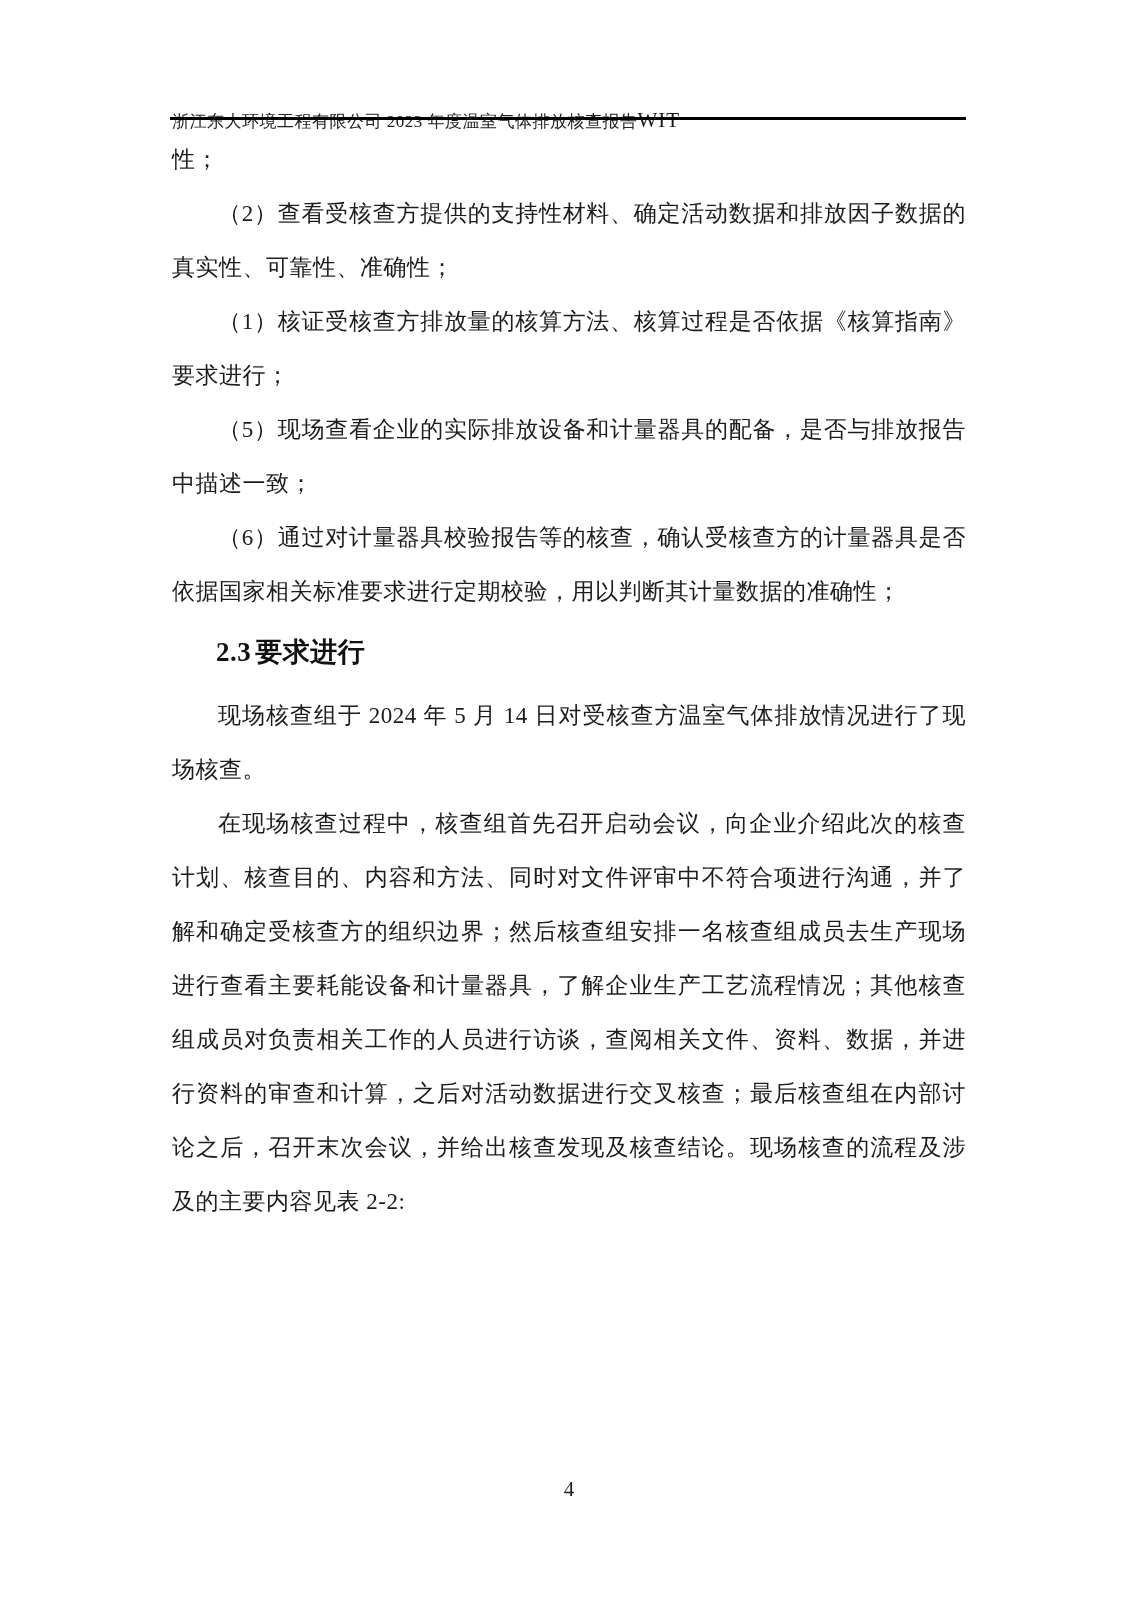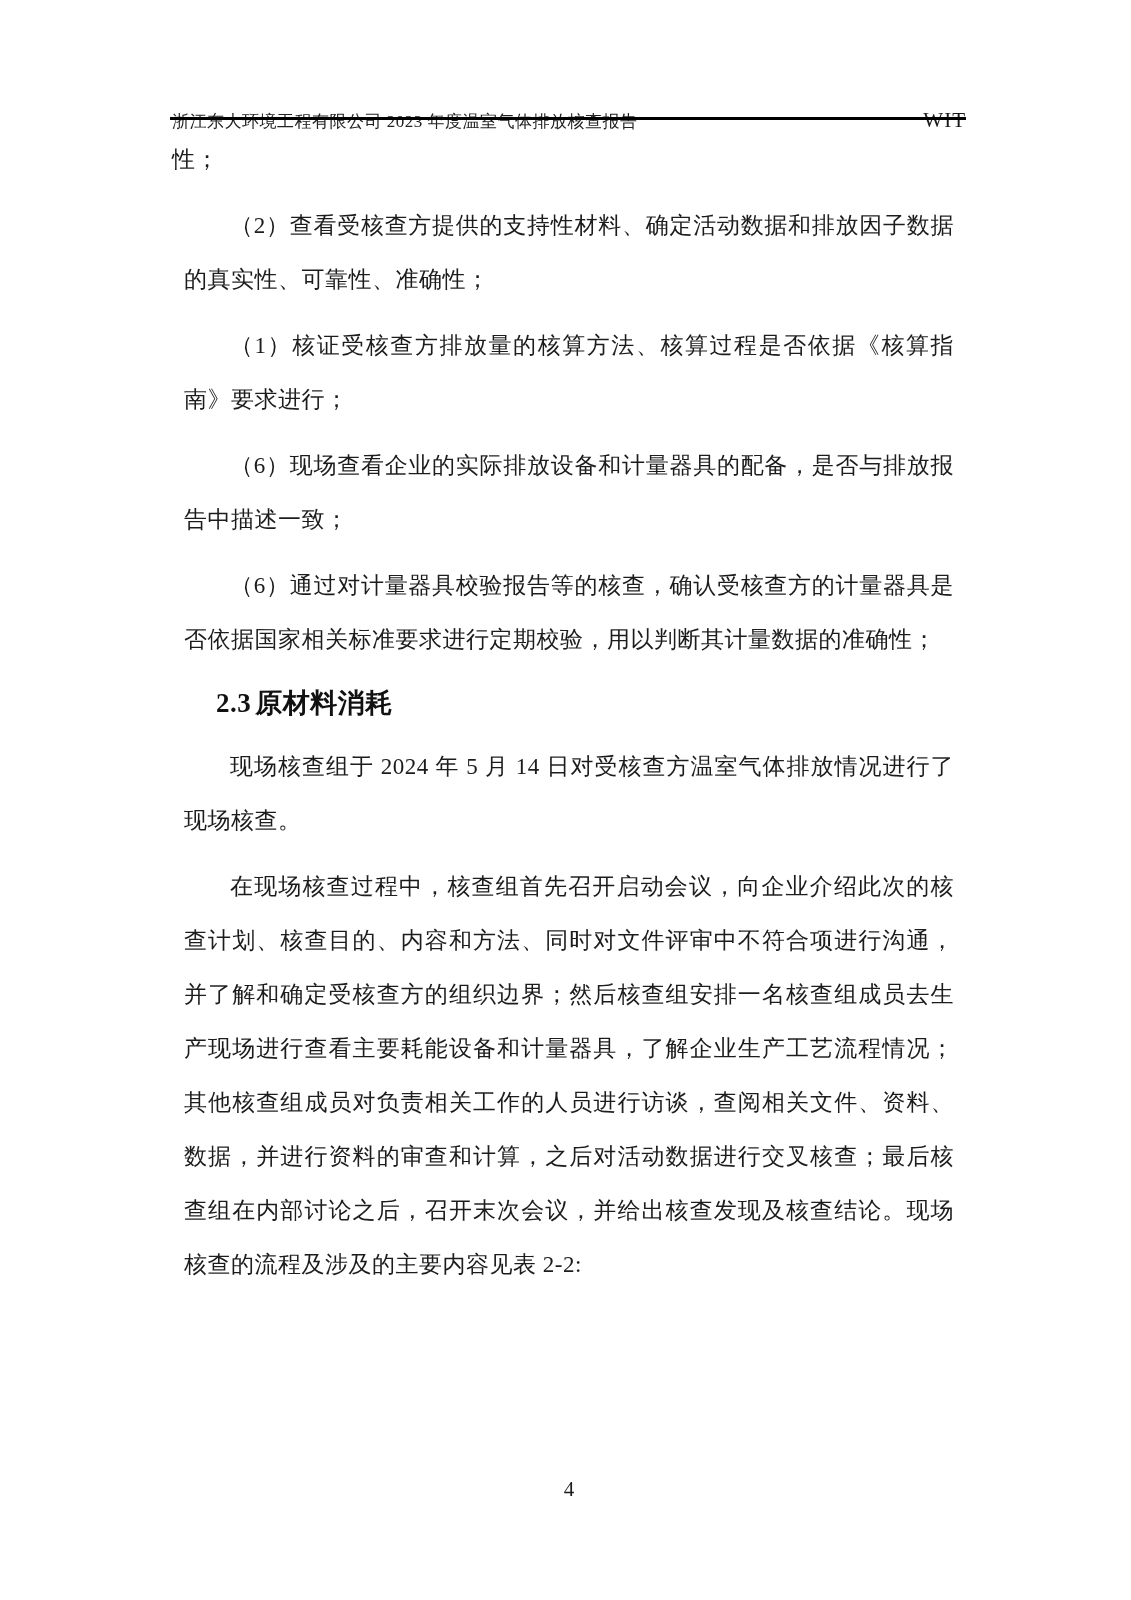--- a/index.html
+++ b/index.html
@@ -15,21 +15,21 @@
     font-family: "Liberation Serif", "DejaVu Serif", serif;
     color: #1c1c1c;
     overflow: hidden;
   }
   .header {
     position: absolute;
     left: 172px;
     top: 80px;
     width: 794px;
     display: flex;
-    justify-content: space-between;
+    justify-content: flex-start;
     align-items: baseline;
     font-family: Liberation Serif, serif;
   }
   .header-title {
     font-size: 17px;
     letter-spacing: 0.5px;
     color: #222222;
     white-space: nowrap;
   }
   .header-brand {
@@ -52,21 +52,21 @@
     top: 133px;
     width: 794px;
     font-size: 23px;
     line-height: 54px;
     text-align: justify;
     text-justify: inter-ideograph;
     text-align-last: left;
     letter-spacing: 0.5px;
   }
   .para {
-    margin: 12px;
+    margin: 0;
     text-indent: 2em;
   }
   .para-continuation {
     margin: 0;
     text-indent: 0;
   }
   .section-heading {
     margin: 9px 0 13px 0;
     padding-left: 44px;
     font-size: 27px;
@@ -102,27 +102,27 @@
 
   <div class="content">
 
     <p class="para-continuation">性；</p>
 
     <p class="para">（2）查看受核查方提供的支持性材料、确定活动数据和排放因子数据的真实性、可靠性、准确性；</p>
 
 
     <p class="para">（1）核证受核查方排放量的核算方法、核算过程是否依据《核算指南》要求进行；</p>
 
-    <p class="para">（6）现场查看企业的实际排放设备和计量器具的配备，是否与排放报告中描述一致；</p>
+    <p class="para">（5）现场查看企业的实际排放设备和计量器具的配备，是否与排放报告中描述一致；</p>
 
     <p class="para">（6）通过对计量器具校验报告等的核查，确认受核查方的计量器具是否依据国家相关标准要求进行定期校验，用以判断其计量数据的准确性；</p>
 
 
     <h2 class="section-heading">
-      <span class="heading-number">2.3</span><span>原材料消耗</span>
+      <span class="heading-number">2.3</span><span>要求进行</span>
     </h2>
 
     <p class="para">现场核查组于 2024 年 5 月 14 日对受核查方温室气体排放情况进行了现场核查。</p>
 
     <p class="para">在现场核查过程中，核查组首先召开启动会议，向企业介绍此次的核查计划、核查目的、内容和方法、同时对文件评审中不符合项进行沟通，并了解和确定受核查方的组织边界；然后核查组安排一名核查组成员去生产现场进行查看主要耗能设备和计量器具，了解企业生产工艺流程情况；其他核查组成员对负责相关工作的人员进行访谈，查阅相关文件、资料、数据，并进行资料的审查和计算，之后对活动数据进行交叉核查；最后核查组在内部讨论之后，召开末次会议，并给出核查发现及核查结论。现场核查的流程及涉及的主要内容见表 2-2:</p>
 
   </div>
 
   <div class="footer">
     <span>4</span>

